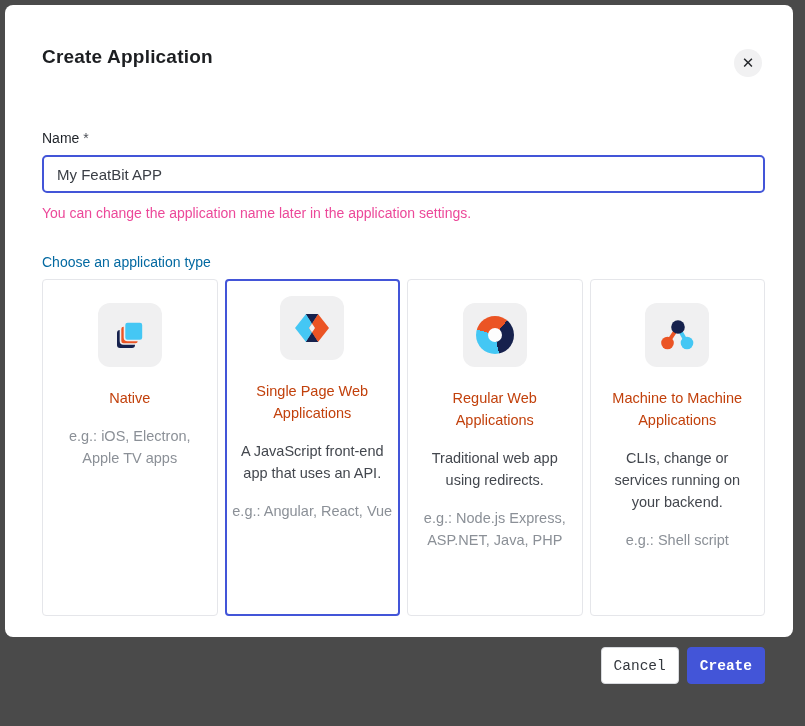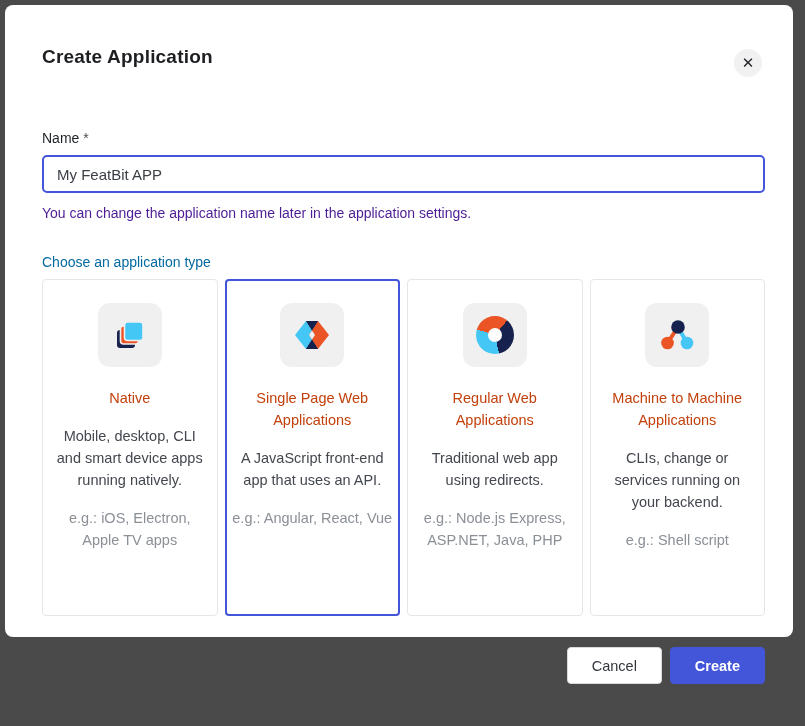--- a/index.html
+++ b/index.html
@@ -57,21 +57,21 @@
     border-radius: 5px;
     padding: 12px 13px;
     font-family: "Liberation Sans", "DejaVu Sans", sans-serif;
     font-size: 15px;
     color: #3a3e45;
     outline: none;
   }
   .helper-text {
     margin-top: 11px;
     font-size: 14px;
-    color: #4c1d95;
+    color: #ec4899;
     line-height: 18px;
   }
   .section-label {
     margin-top: 31px;
     font-size: 14px;
     color: #0369a1;
     line-height: 18px;
   }
   .cards {
     margin-top: 8px;
@@ -83,21 +83,21 @@
   .card {
     background: #fff;
     border: 1px solid #e5e6ea;
     border-radius: 4px;
     text-align: center;
     padding-top: 23px;
     cursor: pointer;
   }
   .card.selected {
     border: 2px solid #4355d8;
-    padding-top: 22px;
+    padding-top: 15px;
   }
   .icon-tile {
     width: 64px; height: 64px;
     border-radius: 12px;
     background: #f0f0f1;
     margin: 0 auto;
     display: flex;
     align-items: center;
     justify-content: center;
   }
@@ -140,23 +140,23 @@
   }
   .footer {
     margin-top: 31px;
     display: flex;
     justify-content: flex-end;
     gap: 8px;
   }
   .btn {
     height: 37px;
     border-radius: 4px;
-    font-family: Liberation Sans, sans-serif;
-    font-size: 14.5px;
-    padding: 0 24px;
+    font-family: Liberation Mono, monospace;
+    font-size: 14.5px;
+    padding: 0 12px;
     cursor: pointer;
   }
   .btn-cancel {
     background: #ffffff;
     border: 1px solid #d8dade;
     color: #33373d;
   }
   .btn-create {
     background: #4355d8;
     border: 1px solid #4355d8;
@@ -184,21 +184,20 @@
 
     <div class="card">
       <div class="icon-tile">
         <svg width="40" height="40" viewBox="0 0 40 40">
           <rect x="7" y="15" width="18" height="18" rx="3" fill="#16214d"></rect>
           <rect x="10.5" y="11" width="18" height="18" rx="3" fill="#eb5424" stroke="#f0f0f1" stroke-width="1.6"></rect>
           <rect x="14.5" y="7" width="18.5" height="18.5" rx="3" fill="#44c7f4" stroke="#f0f0f1" stroke-width="1.6"></rect>
         </svg>
       </div>
       <div class="card-title">Native</div>
-      <div class="card-desc">Mobile, desktop, CLI and smart device apps running natively.</div>
       <div class="card-eg">e.g.: iOS, Electron, Apple TV apps</div>
     </div>
 
     <div class="card selected">
       <div class="icon-tile">
         <svg width="40" height="40" viewBox="0 0 40 40">
           <polygon points="14,6 26,6 20,15.5" fill="#16214d"></polygon>
           <polygon points="14,34 26,34 20,24.5" fill="#16214d"></polygon>
           <polygon points="3,20 14,6 23,20 14,34" fill="#44c7f4"></polygon>
           <polygon points="17,20 26,6 37,20 26,34" fill="#eb5424"></polygon>

